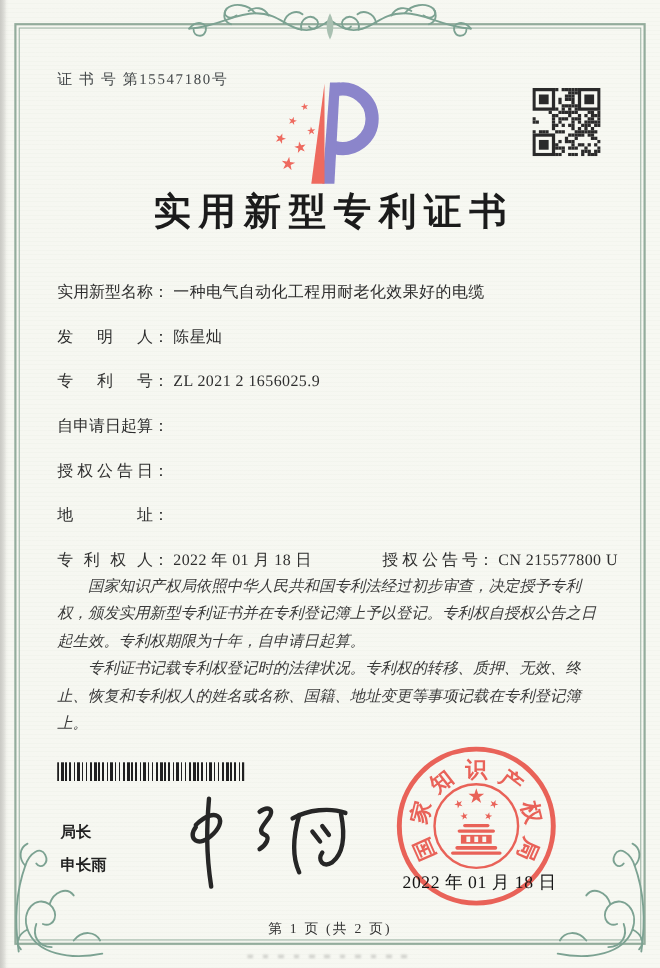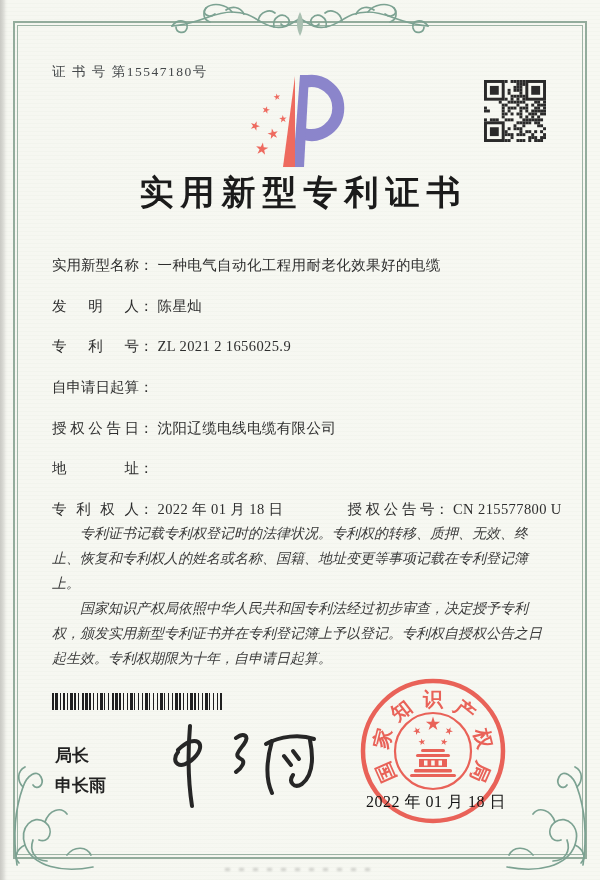--- a/index.html
+++ b/index.html
@@ -42,21 +42,21 @@
     font-size:14px;line-height:25px;color:#3a3a3a;font-style:italic;}
   .paras p{margin:0;text-indent:2em;}
   .barcode{position:absolute;left:52px;top:693px;width:170px;height:17px;
     background:repeating-linear-gradient(90deg,
       #202020 0 1.5px, transparent 1.5px 3px,
       #202020 3px 6px, transparent 6px 7.5px,
       #202020 7.5px 8.5px, transparent 8.5px 11px,
       #202020 11px 12.5px, transparent 12.5px 15px);}
   .signer{position:absolute;left:55px;top:741px;
     font-family:"Liberation Sans","DejaVu Sans",sans-serif;
-    font-weight:600;font-size:17px;line-height:30px;color:#222;}
+    font-weight:600;font-size:14px;line-height:30px;color:#222;}
   .signature{position:absolute;left:138px;top:716px;}
   .signature path{fill:none;stroke:#262626;stroke-width:4;stroke-linecap:round;stroke-linejoin:round;}
   .seal{position:absolute;left:358px;top:676px;}
   .seal-date{position:absolute;left:366px;top:792px;font-size:16px;
     letter-spacing:.5px;color:#141414;z-index:5;}
   .footer{position:absolute;left:0;right:0;top:836px;text-align:center;
     font-size:12.5px;letter-spacing:2px;color:#333;}
   .bleed{position:absolute;left:225px;top:868px;width:150px;height:3px;
     filter:blur(1px);opacity:.35;
     background:repeating-linear-gradient(90deg,#8a8a86 0 5px,transparent 5px 14px);}
@@ -313,41 +313,40 @@
         <span class="fcolon">：</span>
         <span class="fvalue">ZL 2021 2 1656025.9</span>
     </div>
     <div class="frow">
       <span class="flabel">自申请日起算</span>
         <span class="fcolon">：</span>
     </div>
     <div class="frow">
       <span class="flabel">授权公告日</span>
         <span class="fcolon">：</span>
-        <span class="fvalue">沈阳辽缆电线电缆有限公司</span>
     </div>
     <div class="frow">
       <span class="flabel">地址</span>
         <span class="fcolon">：</span>
     </div>
     <div class="frow">
       <span class="flabel">专利权人</span>
         <span class="fcolon">：</span>
         <span class="fvalue">2022 年 01 月 18 日</span>
       <span class="grant-right">
         <span class="flabel">授权公告号</span>
           <span class="fcolon">：</span>
           <span class="fvalue">CN 215577800 U</span>
       </span>
     </div>
   </div>
 
   <div class="paras">
+    <p>国家知识产权局依照中华人民共和国专利法经过初步审查，决定授予专利权，颁发实用新型专利证书并在专利登记簿上予以登记。专利权自授权公告之日起生效。专利权期限为十年，自申请日起算。</p>
     <p>专利证书记载专利权登记时的法律状况。专利权的转移、质押、无效、终止、恢复和专利权人的姓名或名称、国籍、地址变更等事项记载在专利登记簿上。</p>
-    <p>国家知识产权局依照中华人民共和国专利法经过初步审查，决定授予专利权，颁发实用新型专利证书并在专利登记簿上予以登记。专利权自授权公告之日起生效。专利权期限为十年，自申请日起算。</p>
   </div>
 
   <div class="barcode"></div>
 
   <div class="signer">
     <div>局长</div>
     <div>申长雨</div>
   </div>
 
   <svg class="signature" width="190" height="100" viewBox="0 0 190 100">
@@ -389,15 +388,16 @@
           <rect x="66" y="84.5" width="3.5" height="5"></rect>
           <rect x="73.2" y="84.5" width="3.5" height="5"></rect>
           <rect x="80.5" y="84.5" width="3.5" height="5"></rect>
         </g>
       </g>
     </g>
   </svg>
 
   <div class="seal-date">2022 年 01 月 18 日</div>
 
+  <div class="footer">第 1 页 (共 2 页)</div>
 
   <div class="bleed"></div>
 </div>
 
 </body></html>

